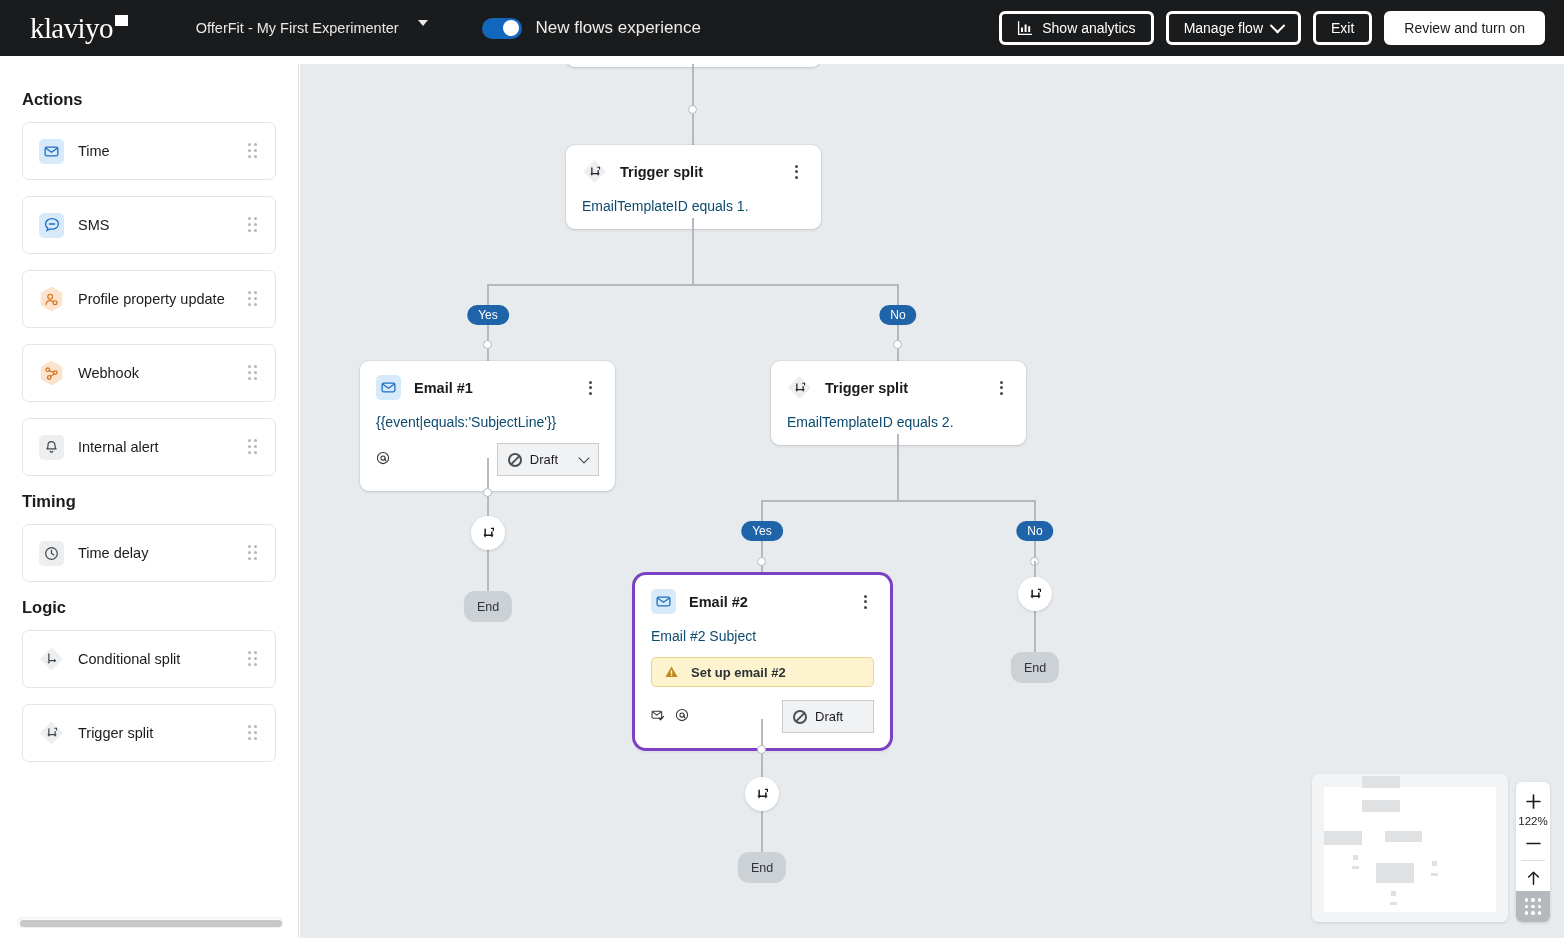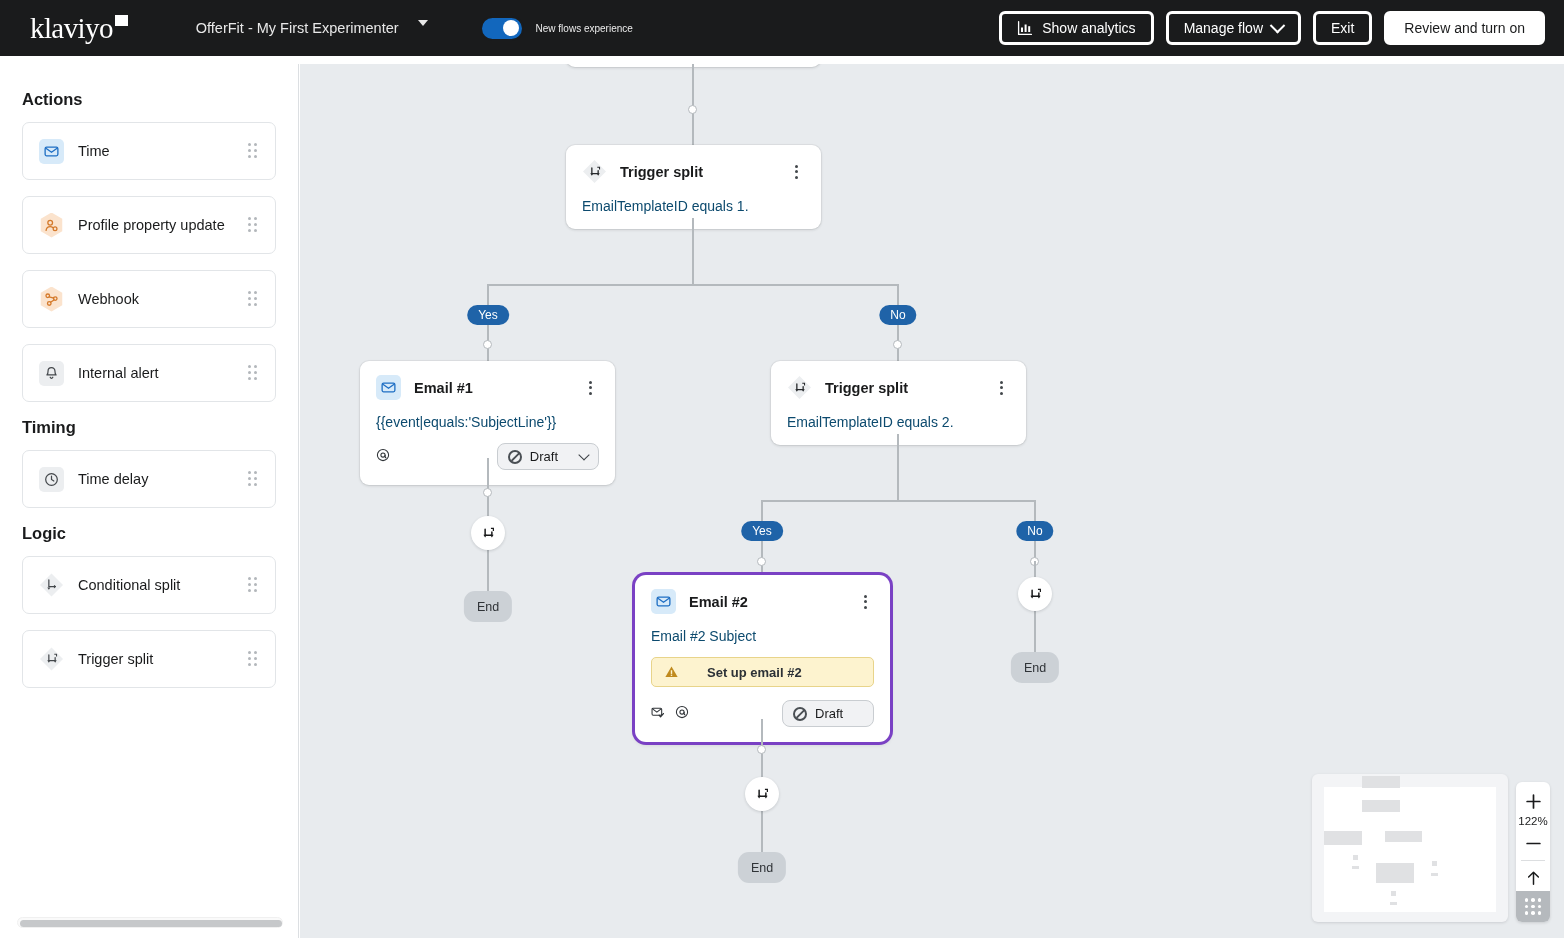--- a/index.html
+++ b/index.html
@@ -47,21 +47,21 @@
   }
   .toggle {
     width: 44px; height: 25px; border-radius: 13px;
     background: #1267bd; position: relative; cursor: pointer;
     border: 2px solid #1a1b1c;
   }
   .toggle .knob {
     position: absolute; top: 2.5px; right: 3px;
     width: 16px; height: 16px; border-radius: 50%; background: #fff;
   }
-  .toggle-label { color: #ececec; font-size: 10px; }
+  .toggle-label { color: #ececec; font-size: 17px; }
 
   .hdr-right {
     margin-left: auto; display: flex; align-items: center; gap: 12px;
     padding-right: 3px;
   }
   .hbtn {
     height: 34px; border: 3px solid #ffffff; border-radius: 6px;
     background: transparent; color: #fff; font-size: 14px;
     display: flex; align-items: center; gap: 9px;
     padding: 0 15px; cursor: pointer;
@@ -171,21 +171,21 @@
     align-items: center; justify-content: center; gap: 2.5px; cursor: pointer;
   }
   .kebab i { width: 3px; height: 3px; border-radius: 50%; background: #43474b; display: block; }
   .node-sub { font-size: 14px; color: #0c4a6e; margin-top: 14px; }
 
   .node-foot {
     display: flex; align-items: center; margin-top: 13px;
   }
   .foot-icons { display: flex; align-items: center; gap: 10px; flex: 1; }
   .badge-draft {
-    height: 27px; border: 1px solid #c9cdd1; border-radius: 8px;
+    height: 33px; border: 1px solid #c9cdd1; border-radius: 0;
     background: #f1f2f4;
     display: flex; align-items: center; gap: 8px;
     padding: 0 10px; font-size: 13px; color: #1a1b1c; cursor: pointer;
   }
   .badge-draft.plain { background: #f1f2f4; }
   .draft-dot {
     width: 14px; height: 14px; border-radius: 50%;
     border: 2.2px solid #4a4f54; position: relative;
   }
   .draft-dot::after {
@@ -195,21 +195,21 @@
   }
   .chev-sm {
     width: 8px; height: 8px; margin-left: 14px;
     border-right: 1.8px solid #3c4045; border-bottom: 1.8px solid #3c4045;
     transform: rotate(45deg) translate(-1.5px,-1.5px);
   }
 
   .warn-box {
     margin-top: 13px; height: 30px;
     background: #fdf3cf; border: 1px solid #e8d48a; border-radius: 5px;
-    display: flex; align-items: center; gap: 28px; padding: 0 12px;
+    display: flex; align-items: center; gap: 12px; padding: 0 12px;
     font-size: 13px; font-weight: bold; color: #2c3136;
   }
 
   .pill {
     position: absolute; height: 20px; border-radius: 10px;
     background: #1f63a8; color: #fff; font-size: 12px;
     display: flex; align-items: center; justify-content: center;
     padding: 0 11px; min-width: 34px;
     transform: translateX(-50%);
   }
@@ -316,20 +316,37 @@
       <span class="drag-dots">
           <i></i>
           <i></i>
           <i></i>
           <i></i>
           <i></i>
           <i></i>
         </span>
     </div>
 
+    <div class="palette-item">
+      <span class="pi-icon sq-blue">
+        <svg width="16" height="16" viewBox="0 0 16 16">
+            <path d="M8 1.6c3.6 0 6.4 2.3 6.4 5.3 0 3-2.8 5.3-6.4 5.3-.6 0-1.2-.06-1.7-.2L3 13.6l.8-2.3C2.4 10.3 1.6 8.9 1.6 6.9c0-3 2.8-5.3 6.4-5.3z" fill="none" stroke="#1f6fc4" stroke-width="1.3"></path>
+            <path d="M5.4 7h5.2" stroke="#1f6fc4" stroke-width="1.3" stroke-linecap="round"></path>
+          </svg>
+      </span>
+      <span class="pi-label">SMS</span>
+      <span class="drag-dots">
+          <i></i>
+          <i></i>
+          <i></i>
+          <i></i>
+          <i></i>
+          <i></i>
+        </span>
+    </div>
 
     <div class="palette-item">
       <span class="pi-icon hex-orange">
         <svg width="15" height="15" viewBox="0 0 16 16">
             <circle cx="6.6" cy="5" r="2.5" fill="none" stroke="#d4792a" stroke-width="1.4"></circle>
             <path d="M2.2 13.2c.4-2.5 2.3-4 4.4-4 1 0 2 .35 2.8 1" fill="none" stroke="#d4792a" stroke-width="1.4" stroke-linecap="round"></path>
             <circle cx="11.8" cy="11.4" r="2" fill="none" stroke="#d4792a" stroke-width="1.4"></circle>
           </svg>
       </span>
       <span class="pi-label">Profile property update</span>

